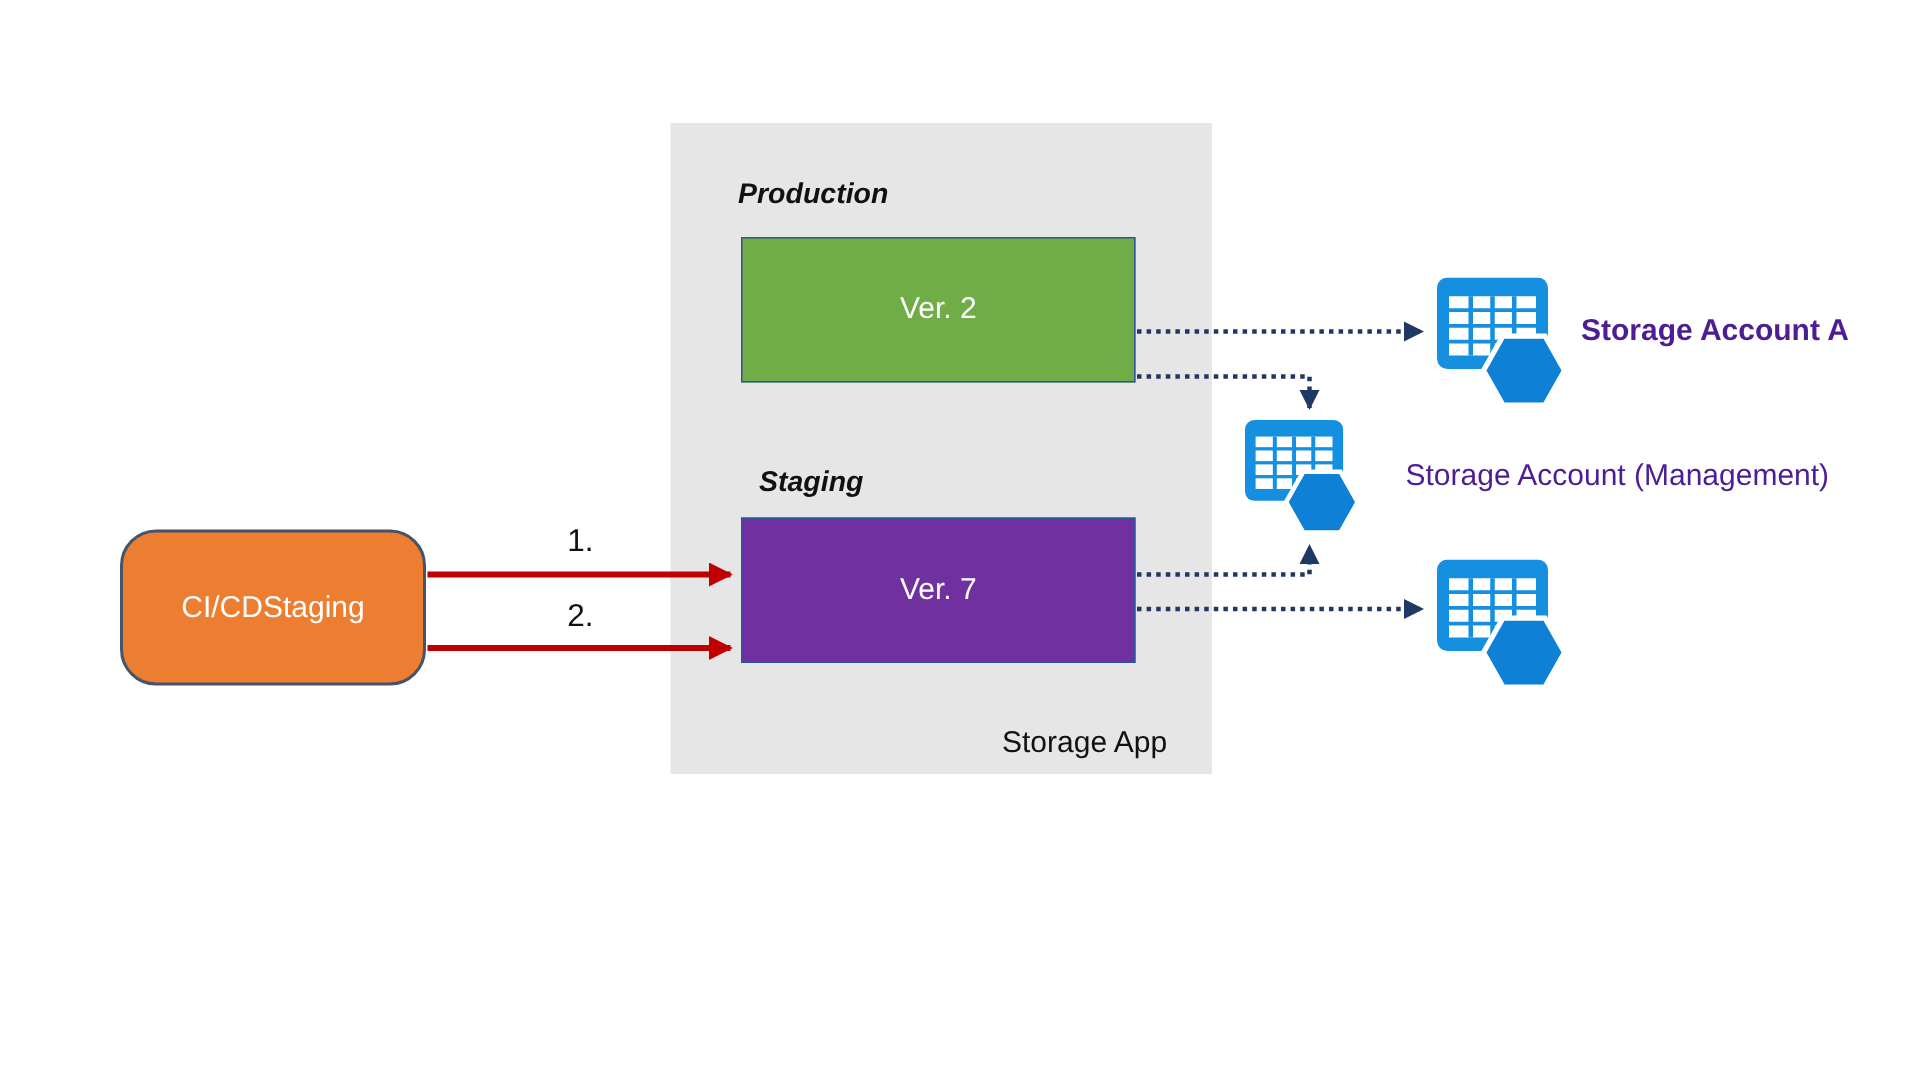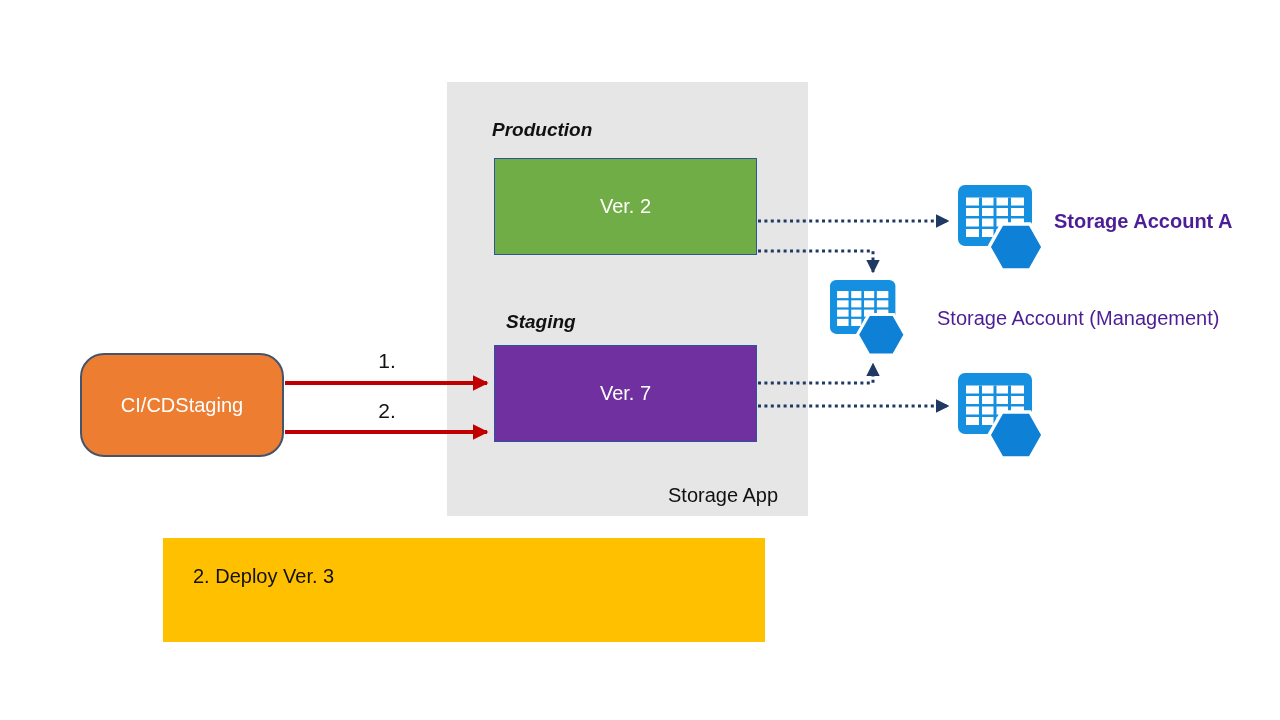--- a/index.html
+++ b/index.html
@@ -84,23 +84,20 @@
   <div class="abs lbl-function-app">Storage App</div>
 
   <div class="abs pipeline">
     <span>CI/CD</span>
     <span>Staging</span>
   </div>
 
   <div class="abs step-num step-1">1.</div>
   <div class="abs step-num step-2">2.</div>
 
-  <div class="abs note">
-    <span>2. Deploy Ver. 3</span>
-  </div>
 
   <svg class="abs icon-a" width="86" height="86" viewBox="0 0 86 86">
     <rect x="0" y="0" width="74" height="61" rx="7" class="az-fill"></rect>
     <g fill="#ffffff">
       <rect x="8" y="12.5" width="58" height="8"></rect>
       <rect x="8" y="23" width="58" height="8"></rect>
       <rect x="8" y="33.5" width="58" height="8"></rect>
       <rect x="8" y="44" width="58" height="8"></rect>
     </g>
     <g class="az-fill">

